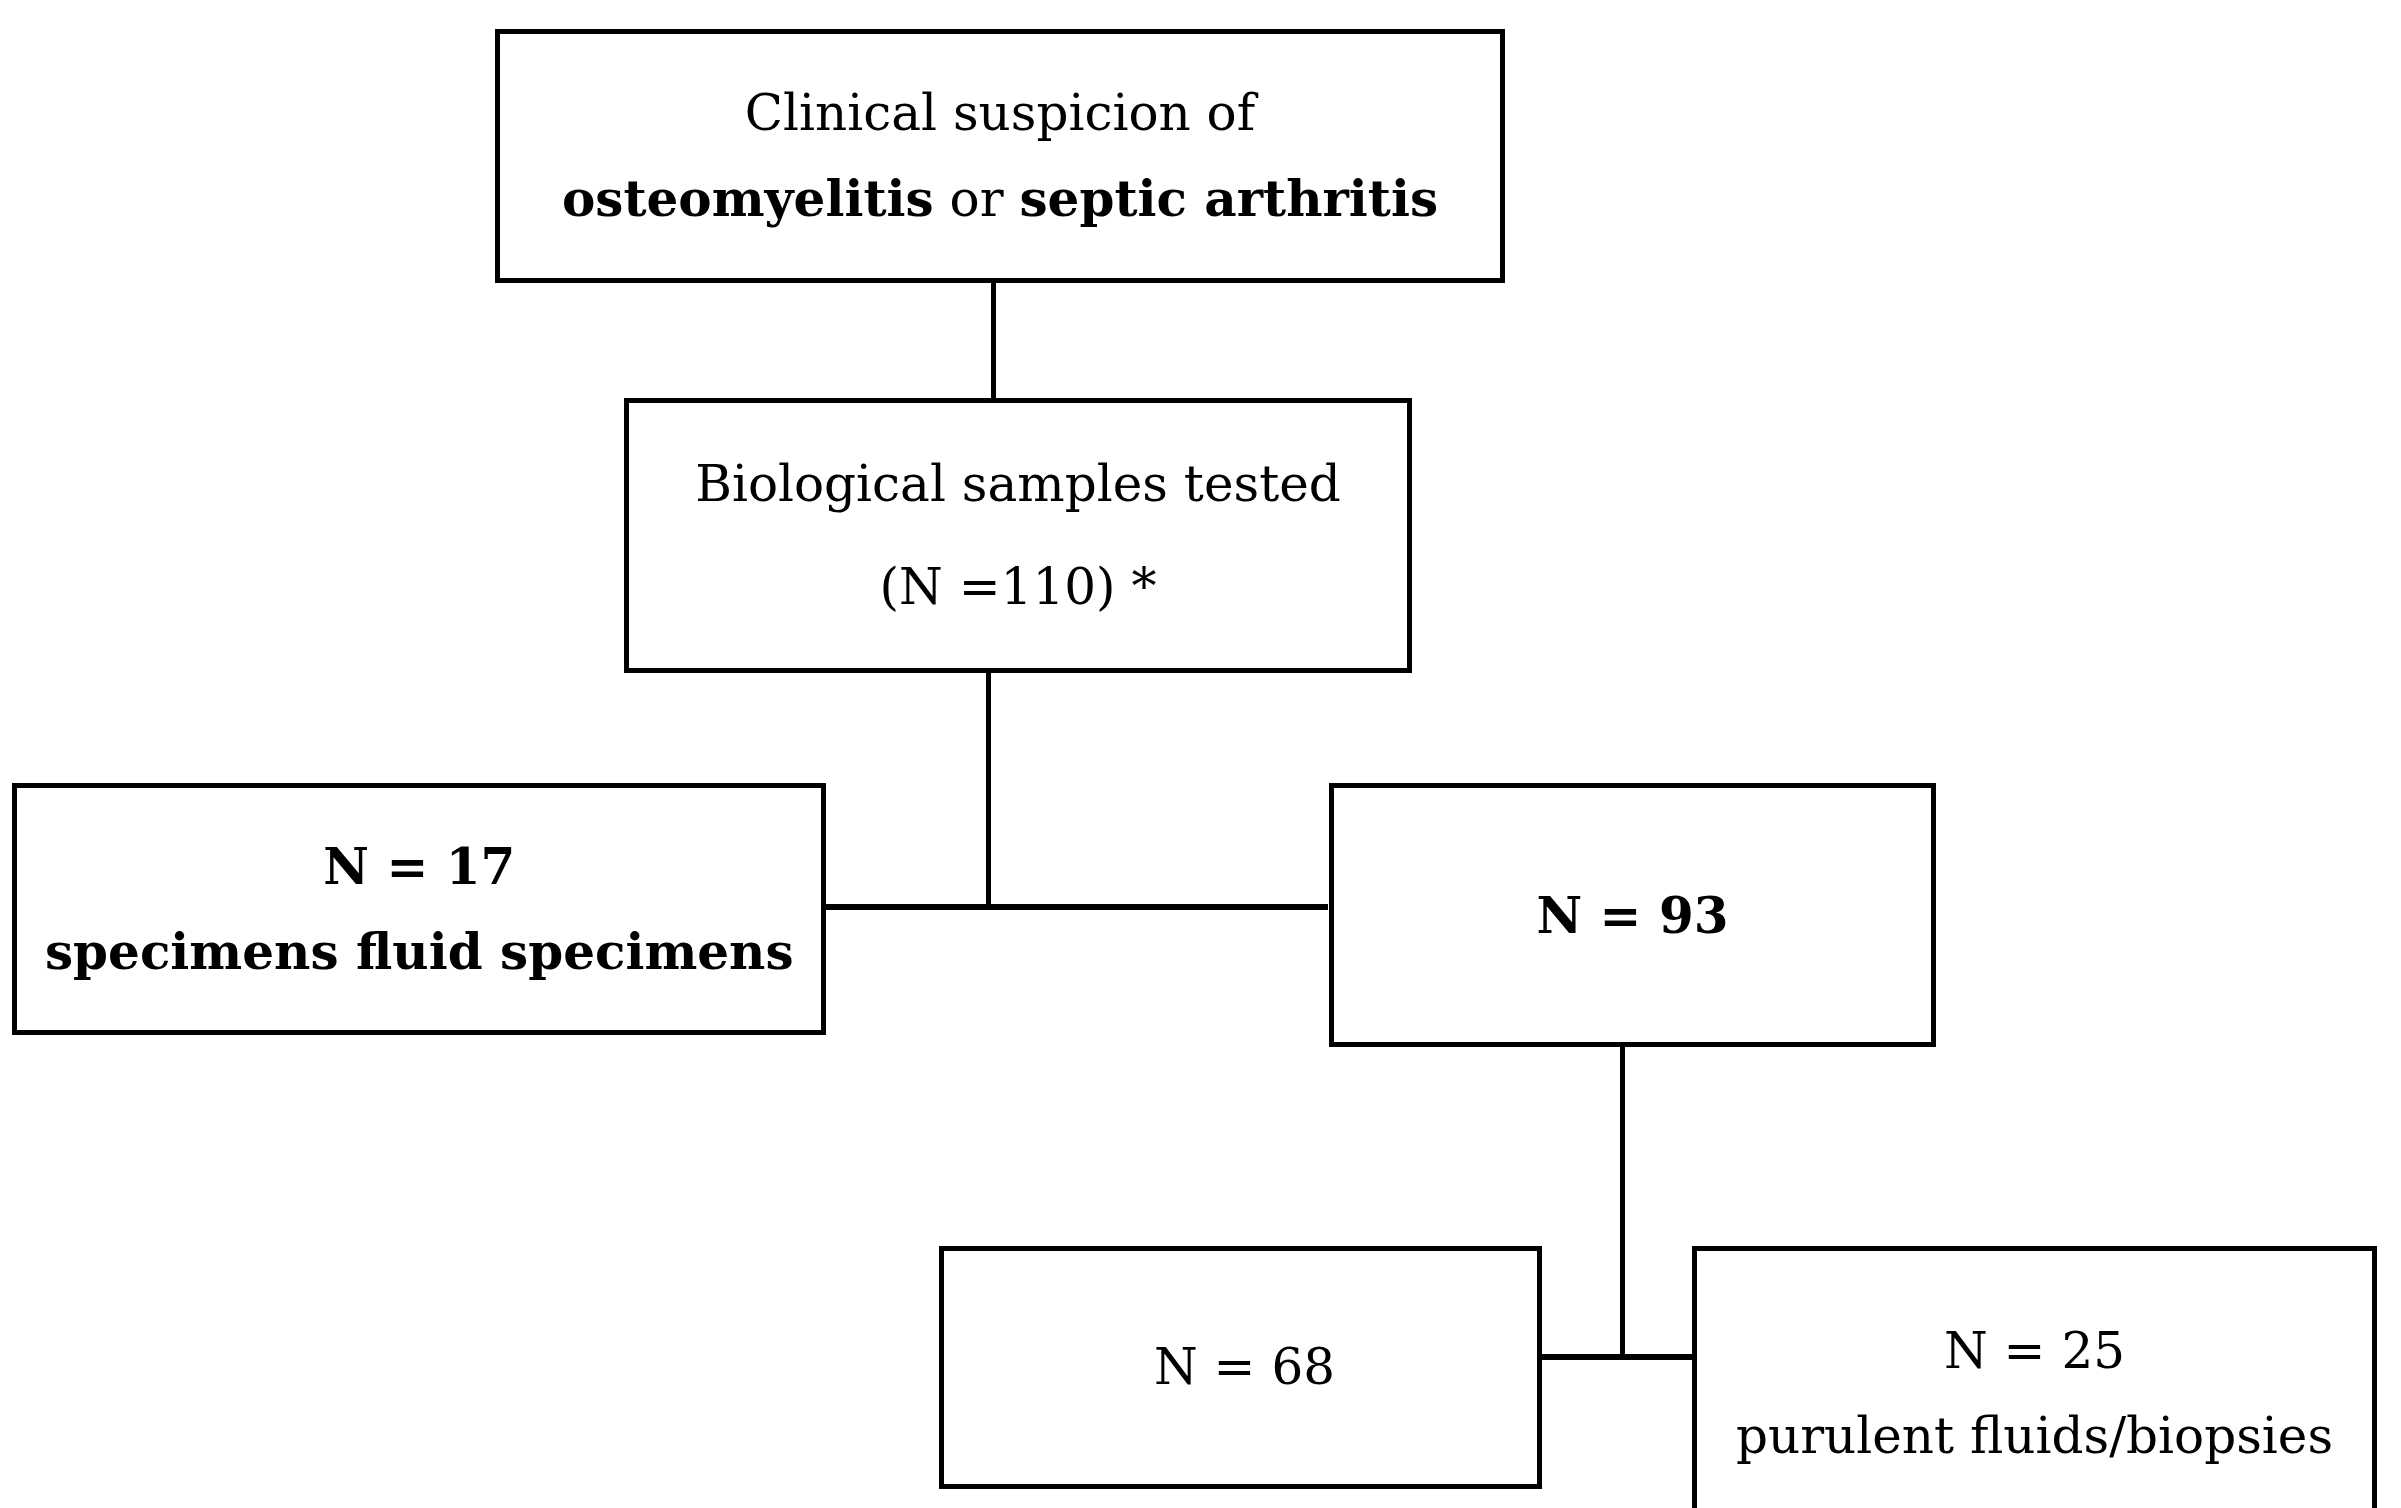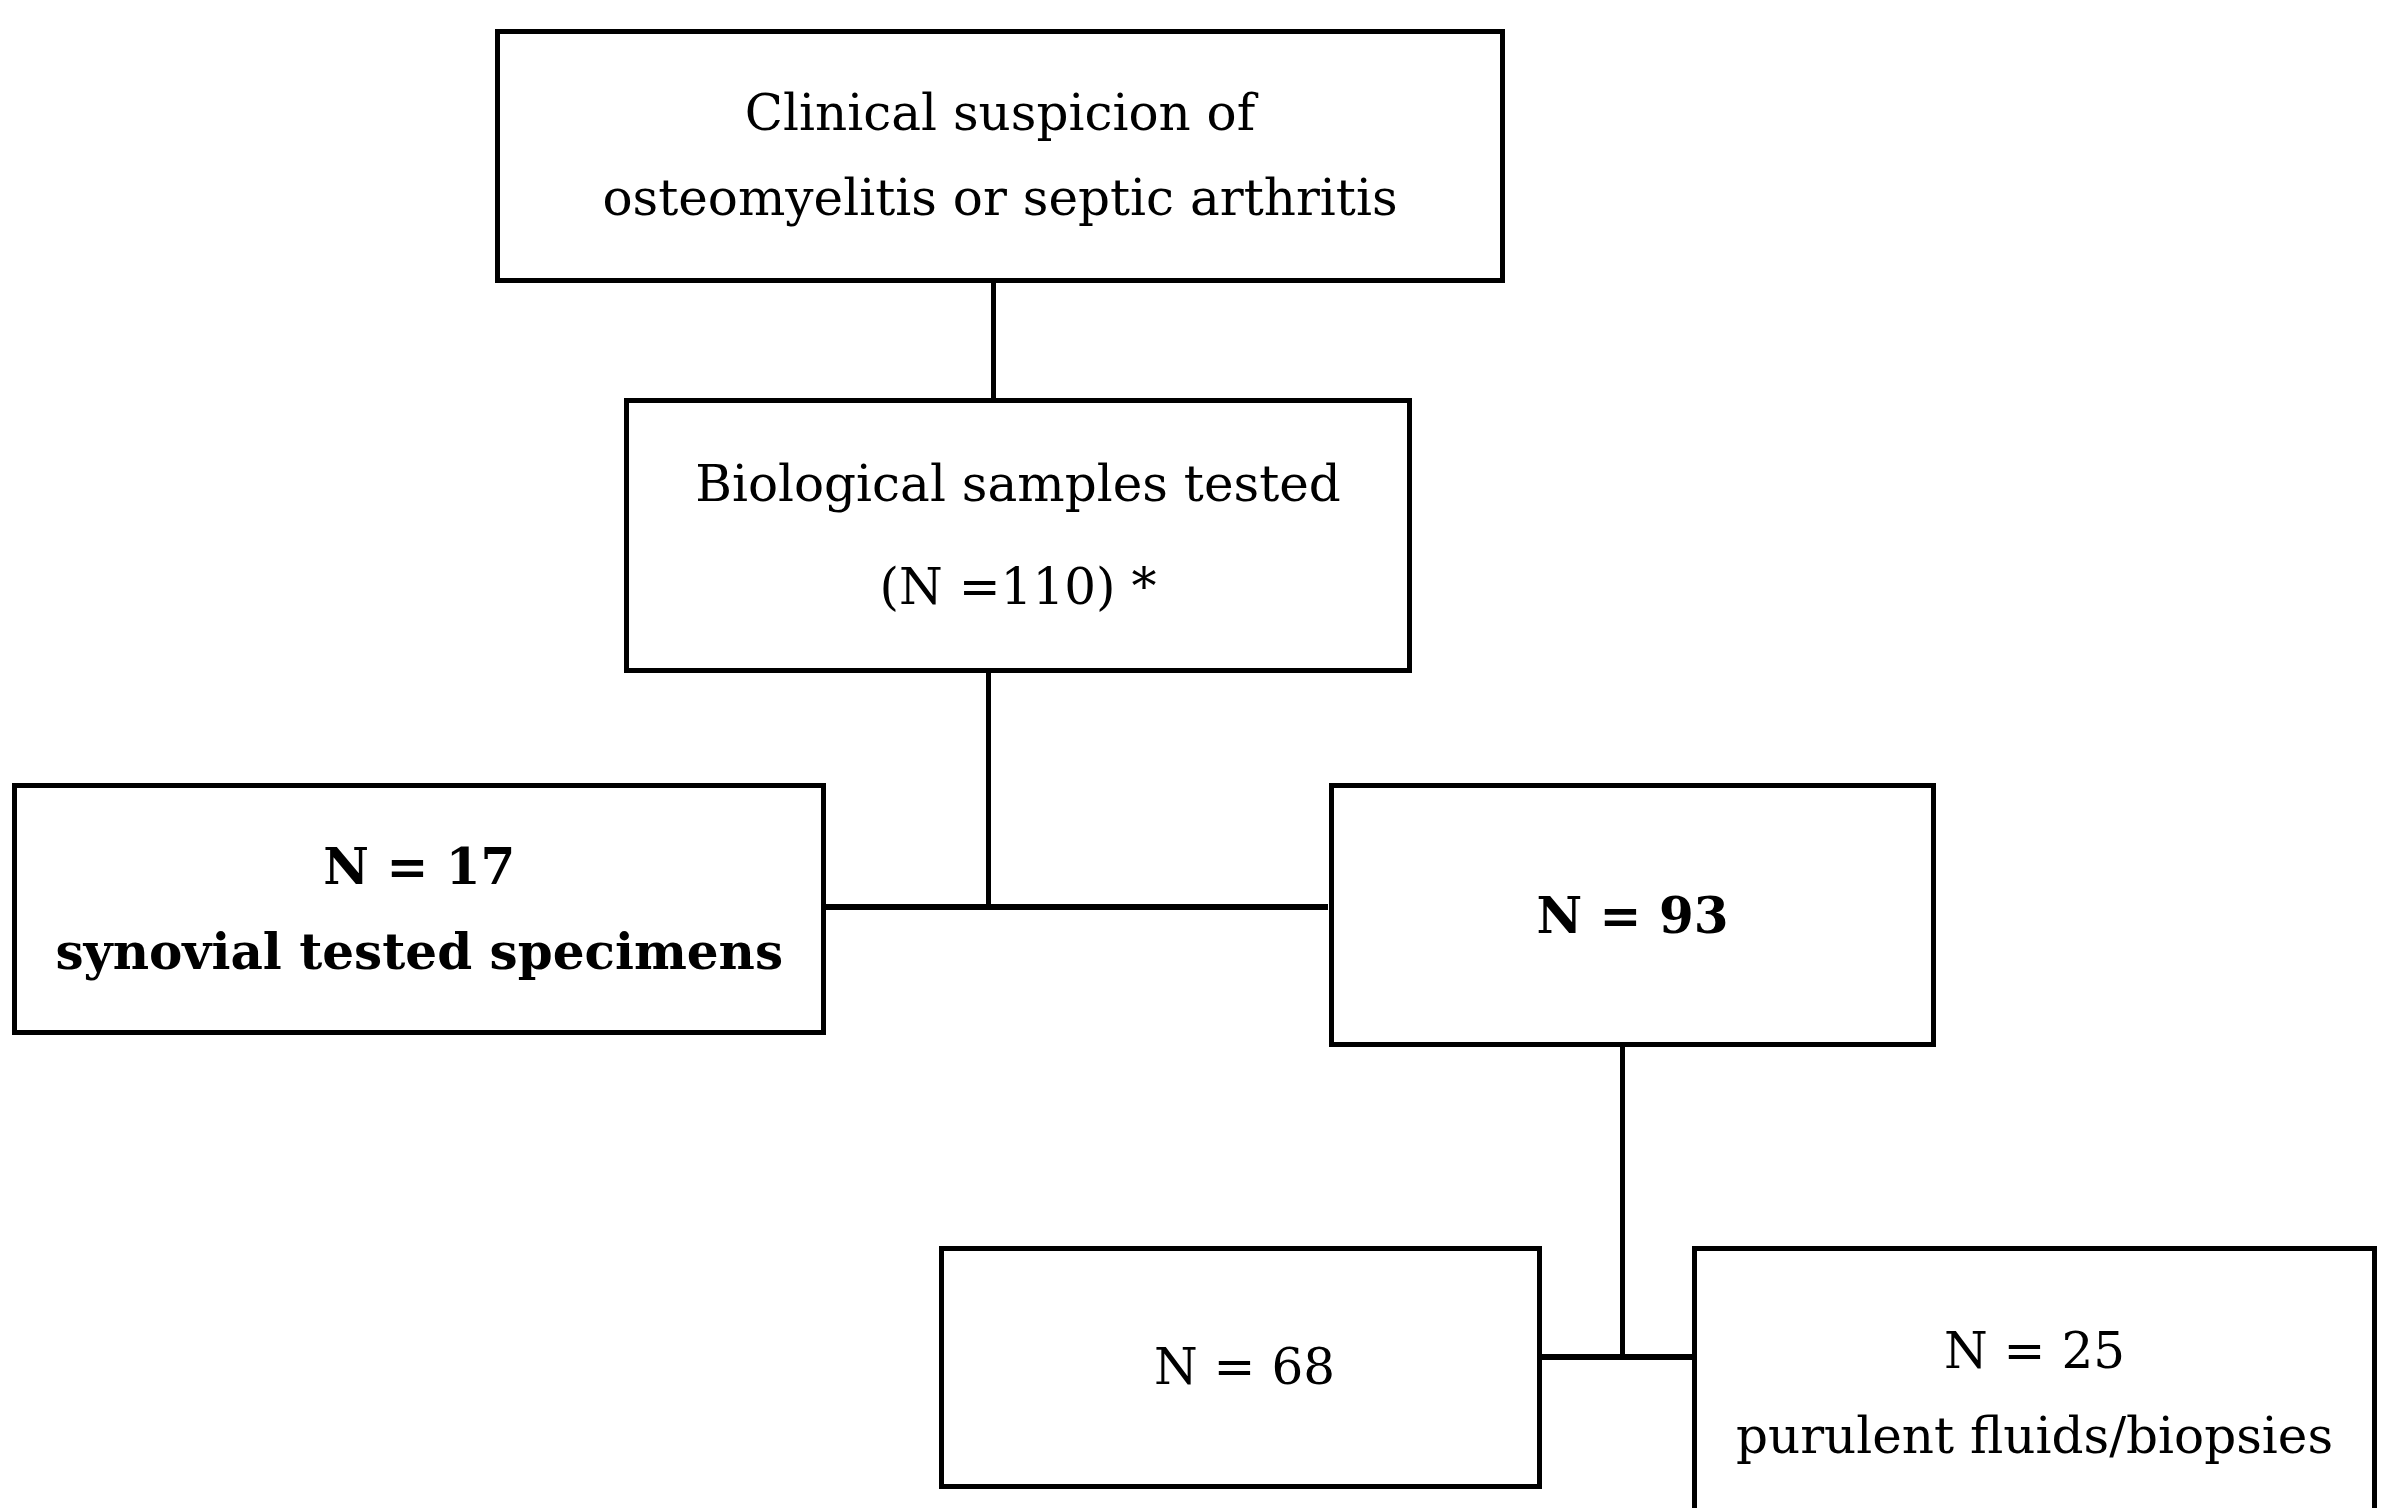--- a/index.html
+++ b/index.html
@@ -24,21 +24,21 @@
     flex-direction: column;
     justify-content: center;
     align-items: center;
     text-align: center;
   }
   .bline {
     font-size: 50px;
     line-height: 1.7;
     white-space: nowrap;
   }
-  .bold { font-weight: 400; }
+  .bold { font-weight: 700; }
   .bold-italic { font-weight: 700; font-style: italic; }
   .box-bold .bline { font-weight: 700; }
   .box-samples .bline { line-height: 2.05; }
   .connector {
     position: absolute;
     background: #000000;
   }
   
   #box-clinical  { left: 495px;  top: 29px;   width: 1010px; height: 254px; }
   #box-samples   { left: 624px;  top: 398px;  width: 788px; height: 275px; }
@@ -80,21 +80,21 @@
     <div class="bline">
       <span>(N =110) *</span>
     </div>
   </div>
 
   <div class="box box-bold" id="box-synovial">
     <div class="bline">
       <span>N = 17</span>
     </div>
     <div class="bline">
-      <span>synovial tested specimens</span>
+      <span>specimens fluid specimens</span>
     </div>
   </div>
 
   <div class="box box-bold" id="box-offlabel">
     <div class="bline">
       <span>N = 93</span>
     </div>
   </div>
 
   <div class="box" id="box-blood">

